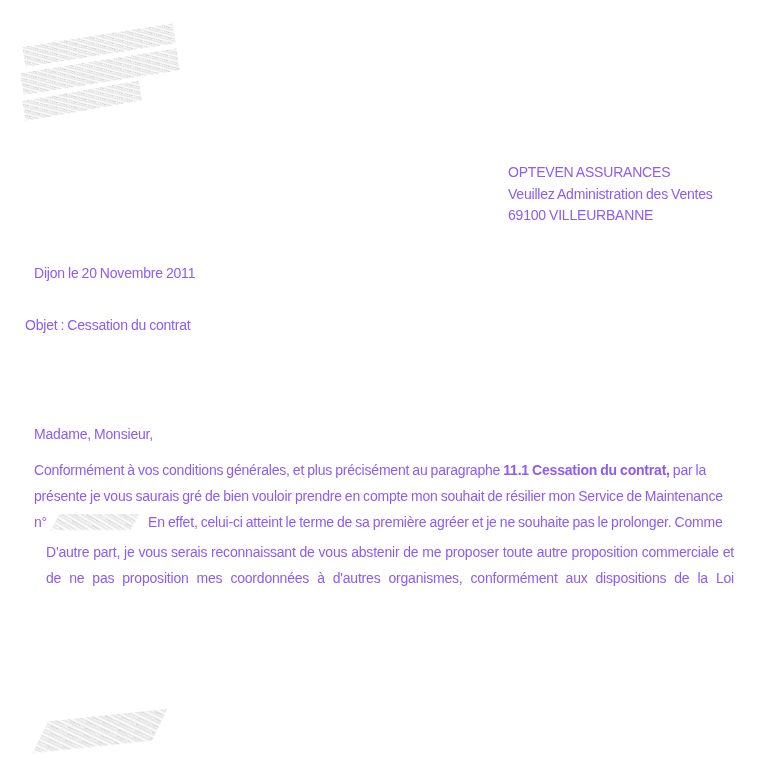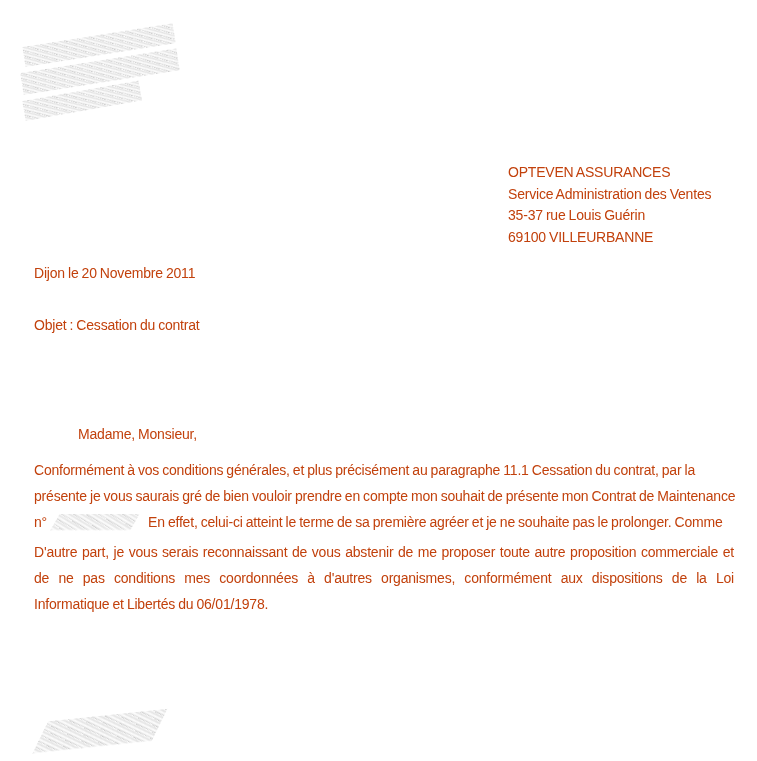--- a/index.html
+++ b/index.html
@@ -3,69 +3,70 @@
 <meta charset="utf-8">
 <style>
   html, body { margin: 0; padding: 0; background: #ffffff; }
   .page {
     position: relative;
     width: 757px;
     height: 761px;
     background: #ffffff;
     overflow: hidden;
     font-family: "Liberation Sans", "DejaVu Sans", sans-serif;
-    color: #c2410c;
+    color: #8b5cf6;
     font-size: 14px;
     letter-spacing: -0.2px;
     word-spacing: -0.6px;
   }
   .line {
     white-space: pre;
     height: 26px;
     line-height: 26px;
   }
-  b { font-weight: 400; }
+  b { font-weight: 700; }
 
   
   .recipient {
     position: absolute;
     left: 508px;
     top: 162px;
   }
   .recipient .line { height: 21.5px; line-height: 21.5px; }
 
   
   .dateline {
     position: absolute;
     left: 34px;
     top: 260px;
   }
 
   
   .subject {
     position: absolute;
-    left: 34px;
+    left: 25px;
     top: 314px;
   }
   .subject .line { height: 22px; line-height: 22px; }
 
   
   .bodyblock {
     position: absolute;
     left: 34px;
     top: 421px;
     width: 700px;
   }
-  .salutation { margin-bottom: 10px; margin-left: 44px; }
+  .salutation { margin-bottom: 10px; }
   .para.p1 { margin-bottom: 4px; }
   .para.p2 { margin-bottom: 18px; }
   .line.just {
     white-space: normal;
     text-align: justify;
     text-align-last: justify;
+    margin-left: 12px;
   }
 
   
   .hatch {
     background:
       repeating-linear-gradient(24deg,
         rgba(125,125,125,0.42) 0px,
         rgba(190,190,190,0.22) 1px,
         rgba(255,255,255,0)   2px,
         rgba(160,160,160,0.32) 3.5px,
@@ -115,43 +116,41 @@
 <div class="page">
 
   <div class="scribble-sender">
     <i class="band b1 hatch"></i>
     <i class="band b2 hatch"></i>
     <i class="band b3 hatch"></i>
   </div>
 
   <div class="recipient">
     <div class="line">OPTEVEN ASSURANCES</div>
-    <div class="line">Service Administration des Ventes</div>
-    <div class="line">35-37 rue Louis Guérin</div>
+    <div class="line">Veuillez Administration des Ventes</div>
     <div class="line">69100 VILLEURBANNE</div>
   </div>
 
   <div class="dateline line">Dijon le 20 Novembre 2011</div>
 
   <div class="subject">
     <div class="line">Objet : Cessation du contrat</div>
   </div>
 
   <div class="bodyblock">
     <div class="line salutation">Madame, Monsieur,</div>
 
     <div class="para p1">
       <div class="line"><span>Conformément à vos conditions générales, et plus précisément au paragraphe </span><b>11.1 Cessation du contrat,</b><span> par la</span></div>
-      <div class="line">présente je vous saurais gré de bien vouloir prendre en compte mon souhait de présente mon Contrat de Maintenance</div>
+      <div class="line">présente je vous saurais gré de bien vouloir prendre en compte mon souhait de résilier mon Service de Maintenance</div>
       <div class="line"><span>n°</span><span class="redact inline hatch"></span><span> En effet, celui-ci atteint le terme de sa première agréer et je ne souhaite pas le prolonger. Comme</span></div>
     </div>
 
     <div class="para p2">
       <div class="line just">D'autre part, je vous serais reconnaissant de vous abstenir de me proposer toute autre proposition commerciale et</div>
-      <div class="line just">de ne pas conditions mes coordonnées à d'autres organismes, conformément aux dispositions de la Loi</div>
-      <div class="line">Informatique et Libertés du 06/01/1978.</div>
+      <div class="line just">de ne pas proposition mes coordonnées à d'autres organismes, conformément aux dispositions de la Loi</div>
     </div>
 
   </div>
 
   <div class="scribble-signature hatch"></div>
 
 </div>
 
 </body></html>

